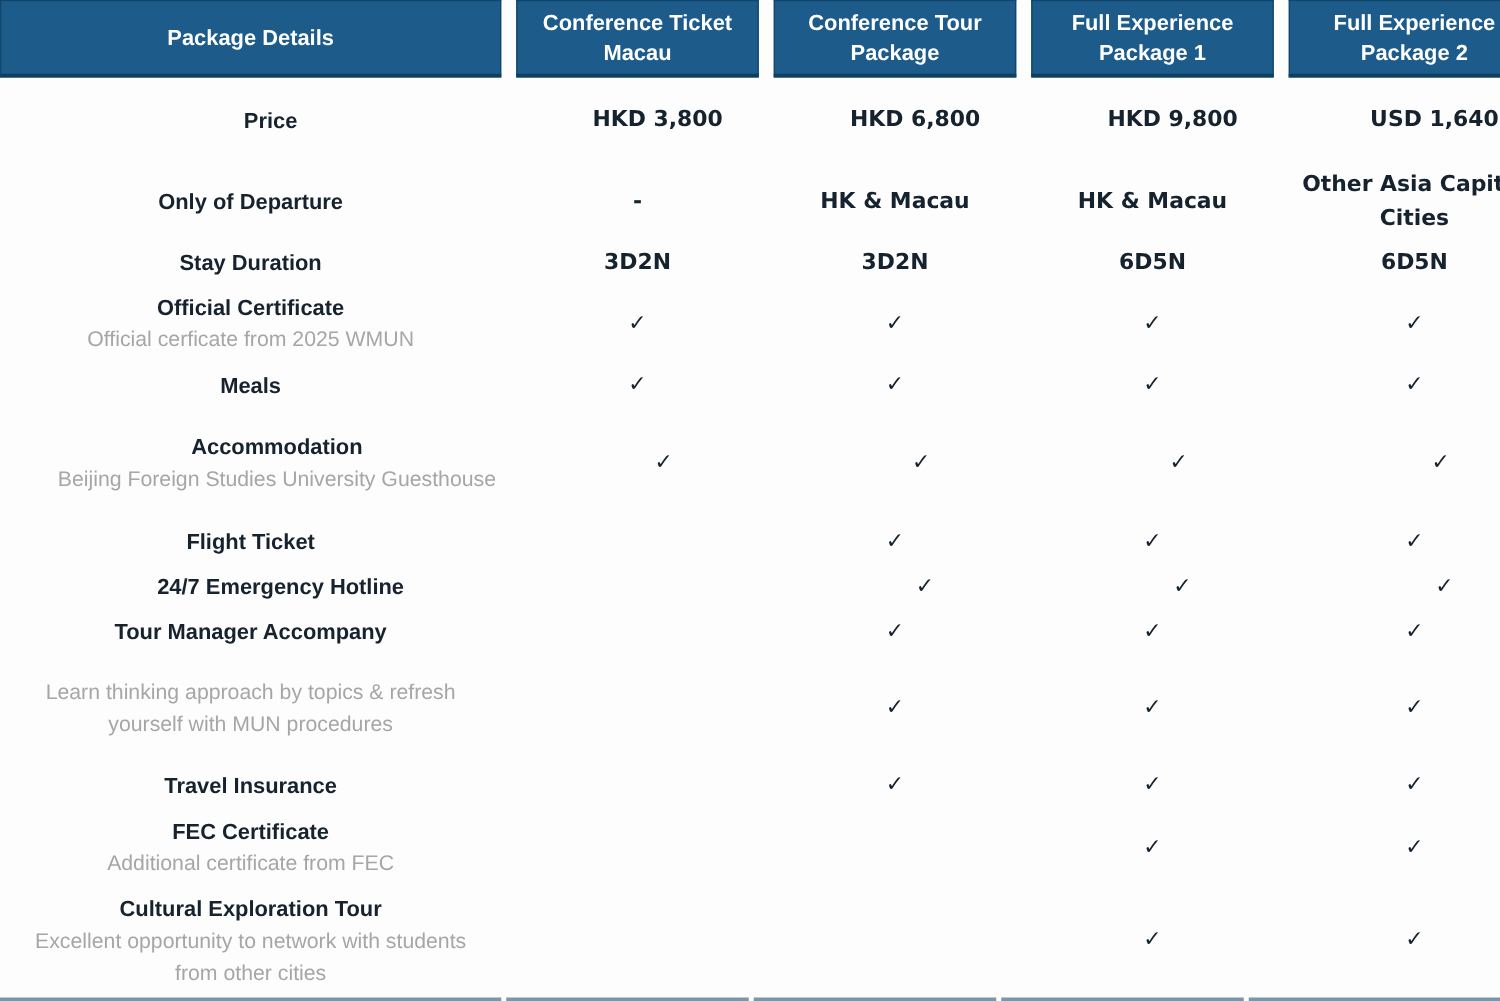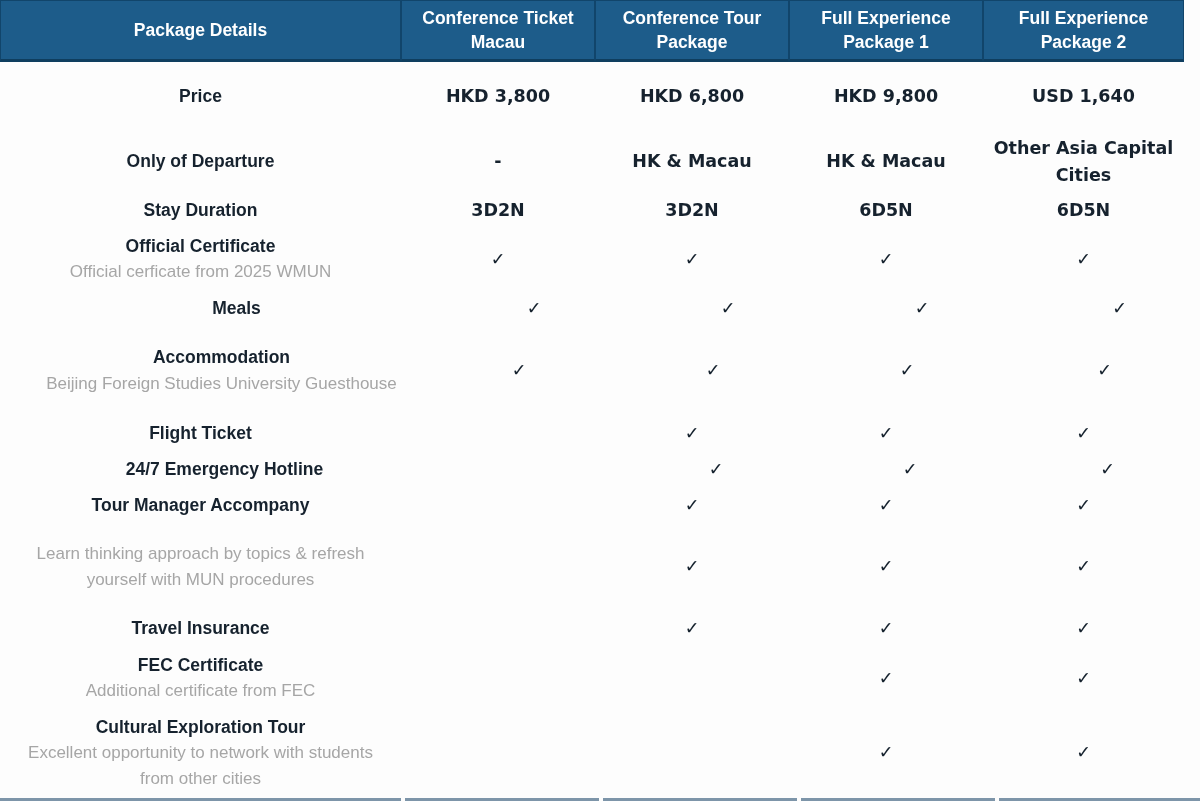--- a/index.html
+++ b/index.html
@@ -8,21 +8,21 @@
     width: 1200px;
     height: 801px;
     background: #fdfdfd;
     font-family: "Liberation Sans", sans-serif;
     overflow: hidden;
   }
   .tbl { width: 1200px; }
   .row {
     display: grid;
     grid-template-columns: 401px 194px 194px 194px 201px;
-    column-gap: 0;
+    column-gap: 12px;
     align-items: center;
   }
   
   .hcell {
     background: #1d5c8a;
     color: #ffffff;
     font-weight: 700;
     font-size: 17.5px;
     height: 100%;
     display: flex;
@@ -55,25 +55,25 @@
     text-align: center;
     font-weight: 700;
     font-size: 17.5px;
     color: #16222e;
     line-height: 1.5;
     padding: 0 5px;
     font-family: "DejaVu Sans", "Liberation Sans", sans-serif;
   }
   
   .r-header   { height: 62px; }
-  .r-price    { height: 68px; }
+  .r-price    { height: 68px; padding-left: 16px; }
   .r-city     { height: 63px; }
   .r-stay     { height: 35px; }
   .r-official { height: 62px; }
-  .r-meals    { height: 36px; padding-left: 36px; }
+  .r-meals    { height: 36px; }
   .r-accom    { height: 89px; padding-left: 21px; }
   .r-flight   { height: 36px; }
   .r-hotline  { height: 36px; padding-left: 24px; }
   .r-tourmgr  { height: 36px; }
   .r-online   { height: 87px; }
   .r-travel   { height: 36px; }
   .r-fec      { height: 64px; }
   .r-cultural { height: 85px; }
   
   .bottom-strip {

